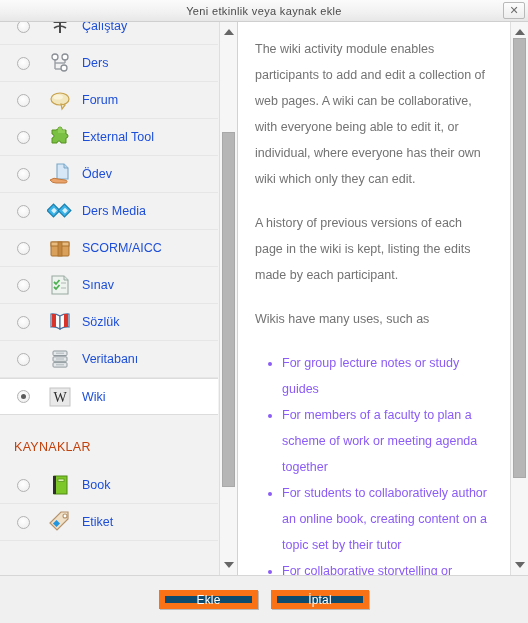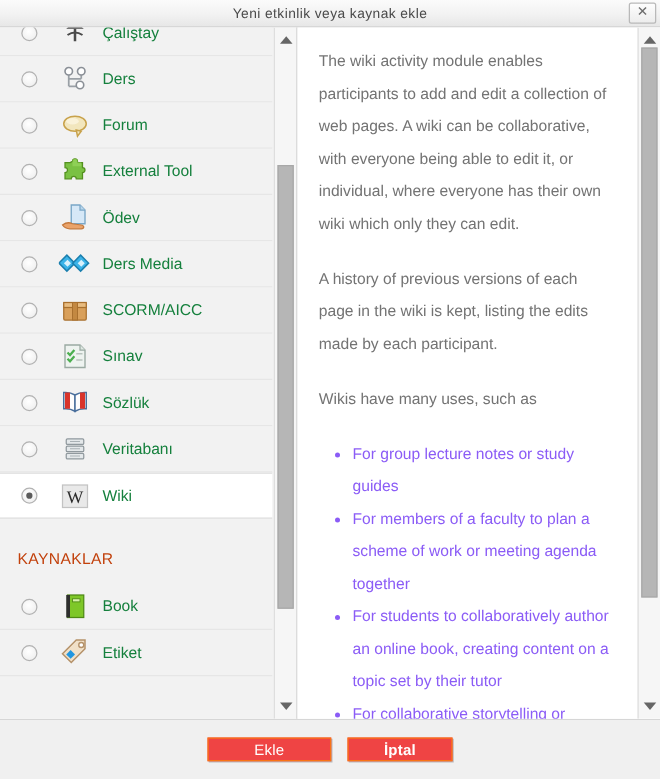--- a/index.html
+++ b/index.html
@@ -57,21 +57,21 @@
     border:1px solid #b2b2b2;background:radial-gradient(circle at 45% 38%,#fff 0%,#f0f0f0 75%,#e2e2e2 100%);
     box-sizing:border-box;position:relative;
   }
   .radio.on::after{
     content:"";position:absolute;left:3px;top:3px;width:5px;height:5px;
     border-radius:50%;background:#5b5b5b;
   }
   .icon{width:26px;height:26px;margin-left:17px;flex:0 0 26px;
     display:flex;align-items:center;justify-content:center;position:relative;}
   .icon svg{display:block;}
-  .label{margin-left:9px;font-size:12.5px;color:#15803d;white-space:nowrap;}
+  .label{margin-left:9px;font-size:12.5px;color:#1d4ed8;white-space:nowrap;}
   .grouphead{
     height:40px;display:flex;align-items:center;padding-left:14px;
     font-size:12.5px;color:#c2410c;background:#f2f2f2;letter-spacing:.3px;
   }
   .gapstrip{height:12px;background:#f2f2f2;}
 
   
   .sb{position:absolute;top:0;width:18px;height:100%;
     background:#f6f6f6;border-left:1px solid #dedede;box-sizing:border-box;}
   .sb.left{right:0;}
@@ -93,27 +93,27 @@
   .desc p{margin:0 0 18px 0;font-size:12.5px;line-height:26px;color:#737373;}
   .desc ul{margin:0;padding-left:27px;}
   .desc li{font-size:12.5px;line-height:26px;color:#8b5cf6;margin-bottom:0;
     list-style:disc;}
   .sb.right{right:0;}
 
   
   .footer{flex:0 0 47px;height:47px;background:#f0f0f0;
     display:flex;align-items:center;justify-content:center;gap:13px;}
   .btn{
-    height:19px;border:1px solid #f97316;background:#ef4444;
+    height:19px;border:6px solid #f97316;background:#0c4a6e;
     color:#fff;font-size:12px;display:flex;align-items:center;justify-content:center;
     box-sizing:border-box;cursor:pointer;box-shadow:1px 1px 0 rgba(0,0,0,.22);
     letter-spacing:.2px;
   }
   .btn.add{width:99px;}
-  .btn.cancel{width:84px;font-weight:bold;}
+  .btn.cancel{width:98px;}
 </style>
 </head>
 <body>
 
 <div class="dialog">
 
   <div class="titlebar">
     <div class="titlebar-text">Yeni etkinlik veya kaynak ekle</div>
     <div class="close-btn">
       <span>✕</span>

